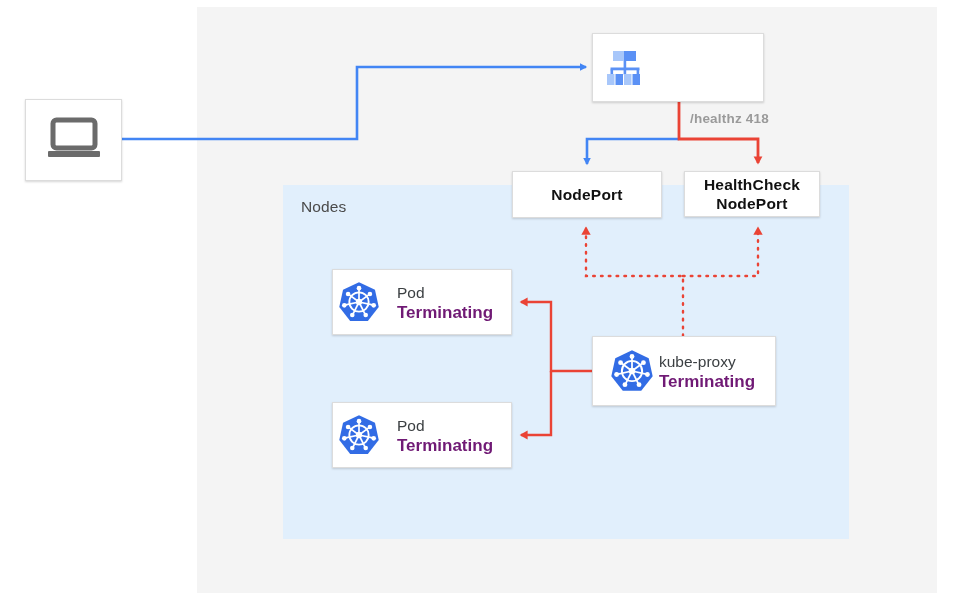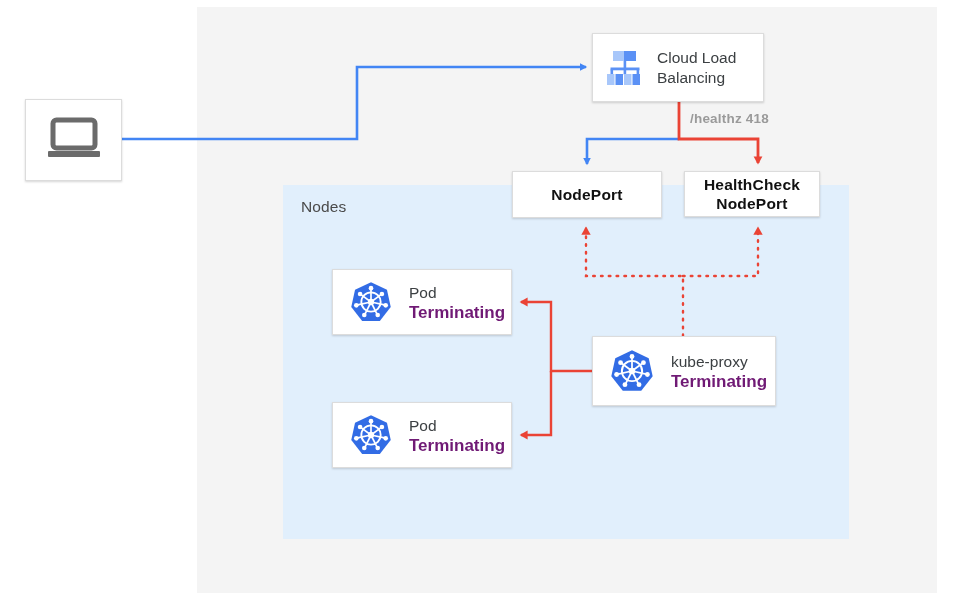--- a/index.html
+++ b/index.html
@@ -77,28 +77,28 @@
   #nodeport-box      { left: 512px; top: 171px; width: 150px; height: 47px; }
   #hc-nodeport-box   { left: 684px; top: 171px; width: 136px; height: 46px; }
   #pod-box-1  { left: 332px; top: 269px; width: 180px; height: 66px; }
   #pod-box-2  { left: 332px; top: 402px; width: 180px; height: 66px; }
   #kube-proxy-box { left: 592px; top: 336px; width: 184px; height: 70px; }
 
   #clb-box .card-row       { padding-left: 10px; }
   #clb-box .card-icon      { width: 44px; }
   #clb-box .card-text      { margin-left: 10px; }
   #pod-box-1 .card-row,
-  #pod-box-2 .card-row     { padding-left: 14px; }
+  #pod-box-2 .card-row     { padding-left: 2px; }
   #pod-box-1 .card-icon,
   #pod-box-2 .card-icon    { width: 48px; }
   #pod-box-1 .card-text,
   #pod-box-2 .card-text    { margin-left: 14px; }
   #kube-proxy-box .card-row  { padding-left: 14px; }
   #kube-proxy-box .card-icon { width: 50px; }
-  #kube-proxy-box .card-text { margin-left: 14px; }
+  #kube-proxy-box .card-text { margin-left: 2px; }
 
   
   #wires {
     left: 0; top: 0; width: 953px; height: 612px;
     pointer-events: none;
   }
 
   
   #healthz-label {
     left: 690px; top: 111px;
@@ -165,24 +165,20 @@
           <rect x="19.6" y="13" width="2.6" height="7" fill="#5b91f5"></rect>
           <rect x="6.5" y="19.5" width="29" height="2.8" fill="#5b91f5"></rect>
           <rect x="6.5" y="21.5" width="2.6" height="5" fill="#5b91f5"></rect>
           <rect x="19.6" y="21.5" width="2.6" height="5" fill="#5b91f5"></rect>
           <rect x="32.6" y="21.5" width="2.6" height="5" fill="#5b91f5"></rect>
           <rect x="3" y="26" width="7.5" height="11" fill="#a8c7fa"></rect>
           <rect x="11.5" y="26" width="7.5" height="11" fill="#5b91f5"></rect>
           <rect x="20" y="26" width="7.5" height="11" fill="#a8c7fa"></rect>
           <rect x="28.5" y="26" width="7.5" height="11" fill="#5b91f5"></rect>
         </svg>
-      </span>
-      <span class="card-text">
-        <span class="title-lg">Cloud Load</span>
-        <span class="title-lg">Balancing</span>
       </span>
     </div>
   </div>
 
   <div id="nodeport-box" class="abs card">
     <div class="bold-center">NodePort</div>
   </div>
 
   <div id="hc-nodeport-box" class="abs card">
     <div class="bold-center">

